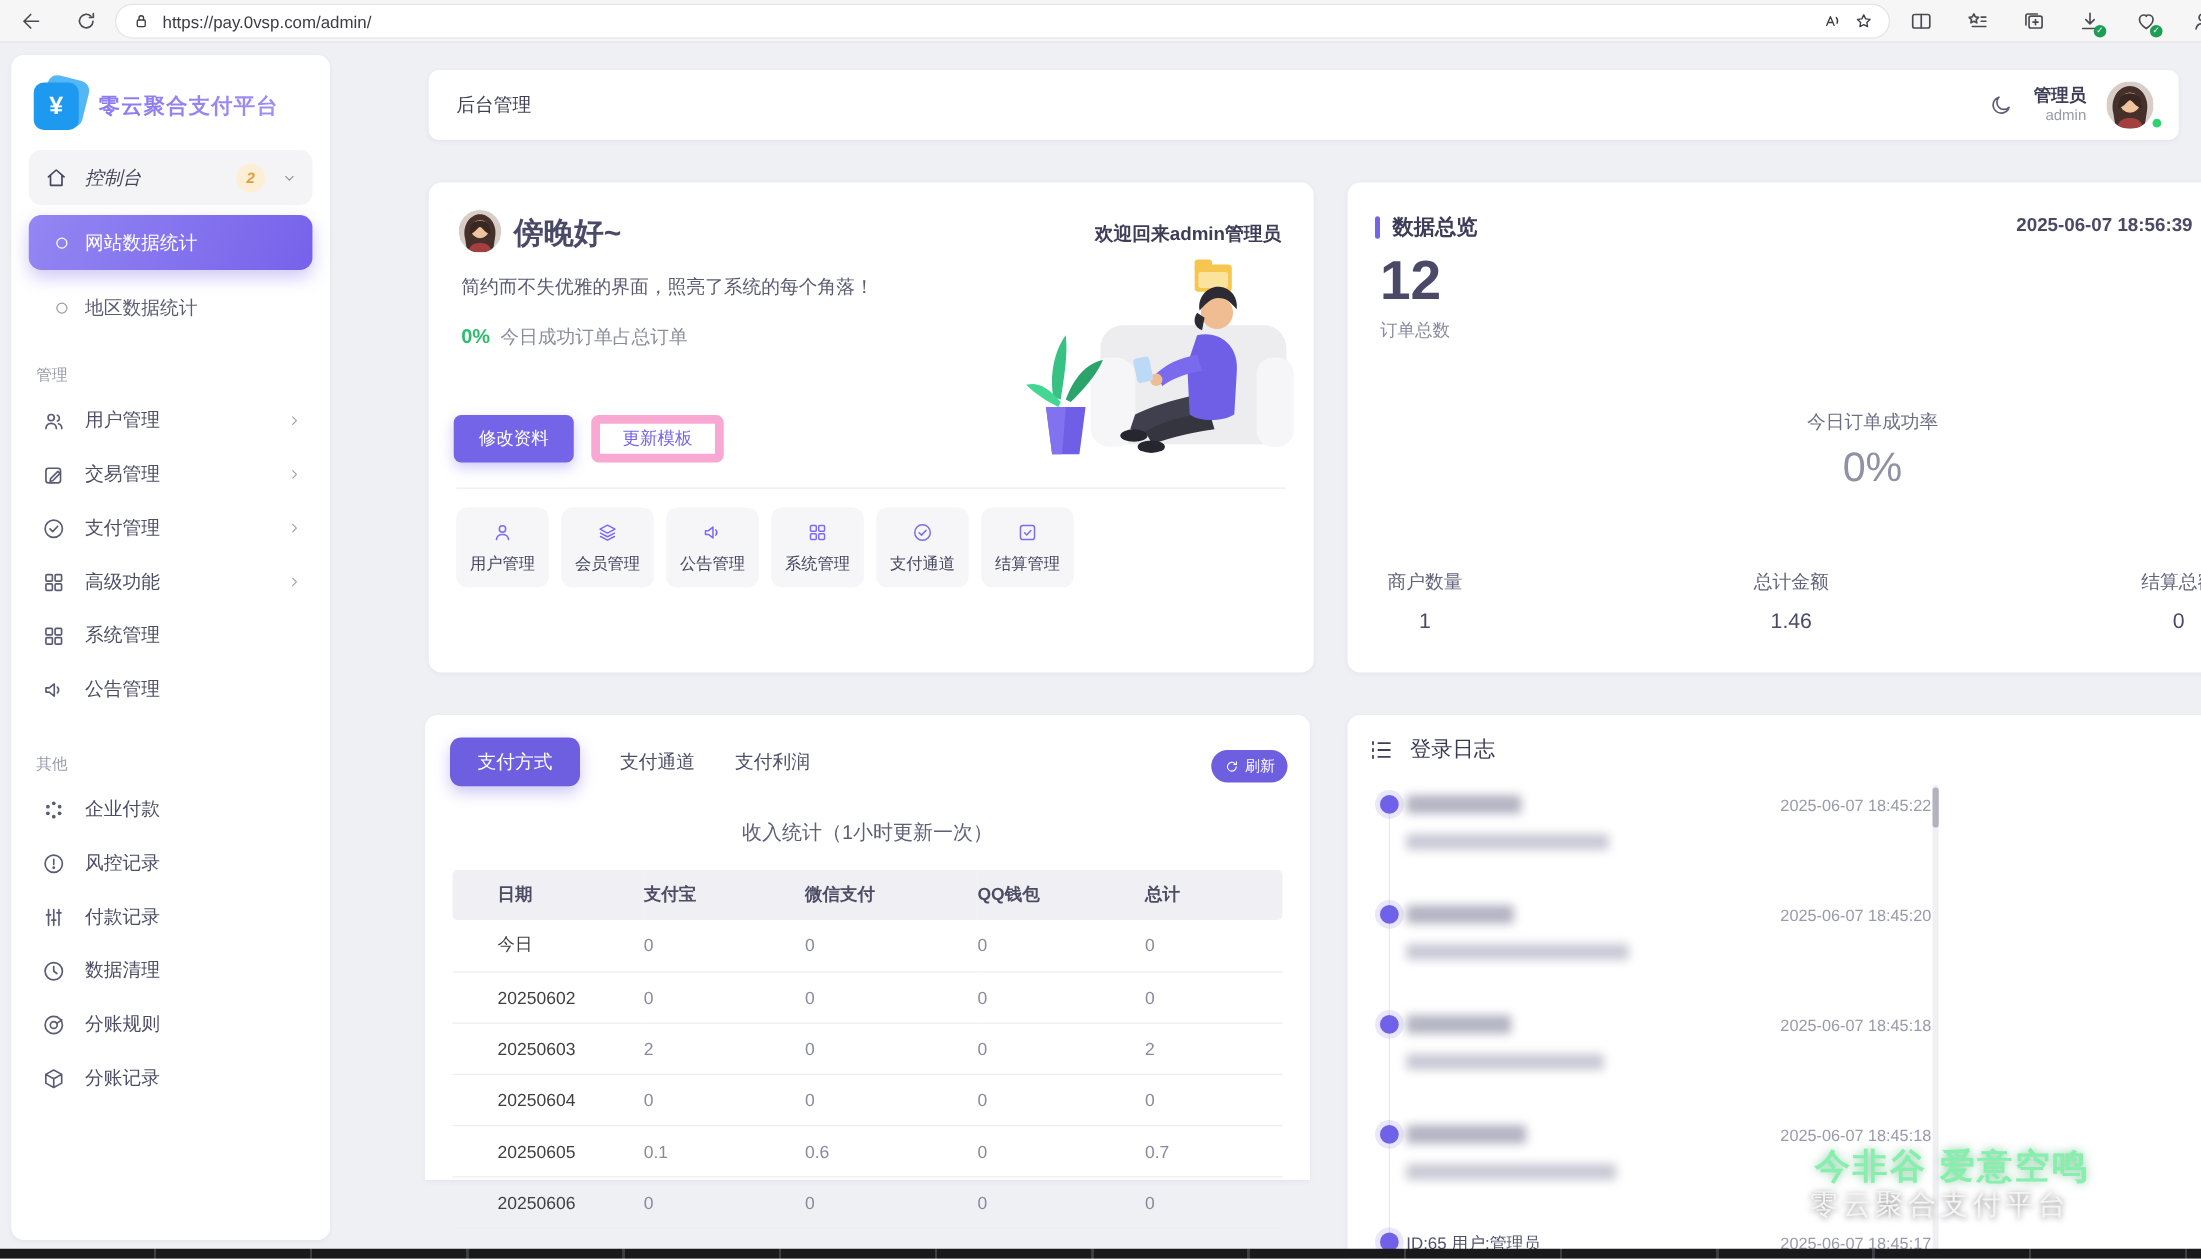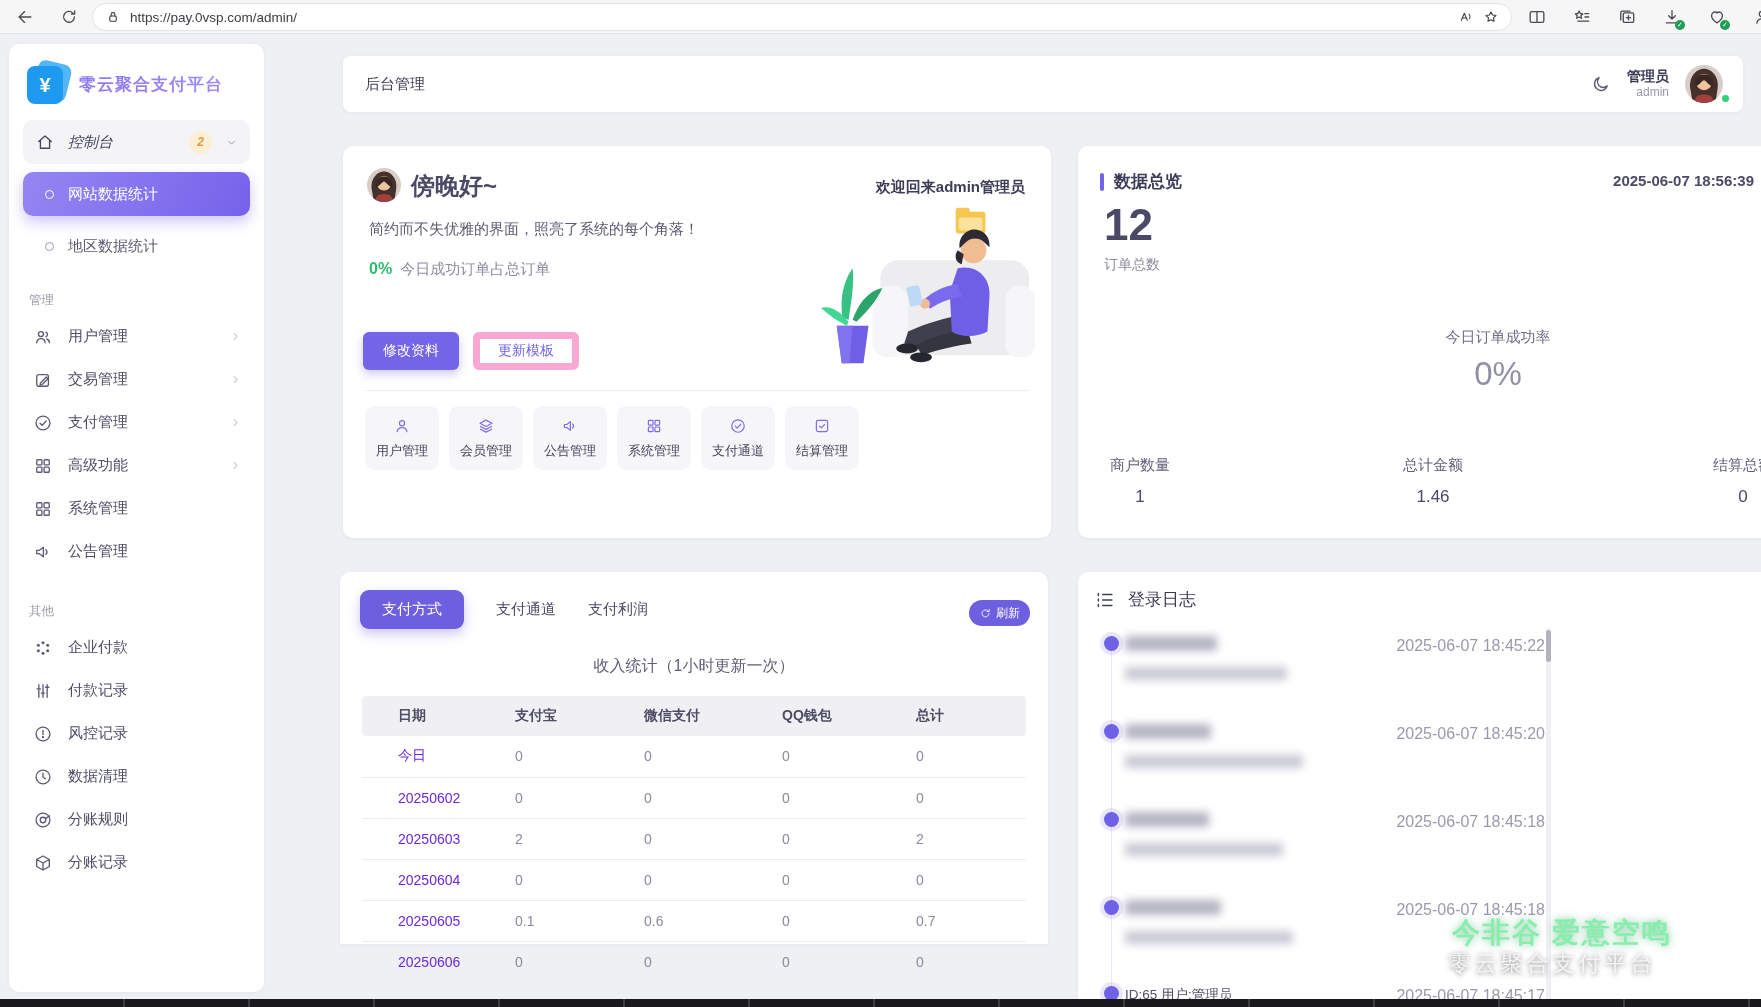--- a/index.html
+++ b/index.html
@@ -124,38 +124,38 @@
   .pay-heading { position:absolute; left:0; right:0; top:84px; text-align:center;
                  font-size:16px; color:#5f5f76; }
   table.pay { position:absolute; left:22px; top:124px; width:664px; border-collapse:collapse;
               table-layout:fixed; font-size:14px; }
   table.pay col.c1{width:153px} table.pay col.c2{width:129px} table.pay col.c3{width:138px}
   table.pay col.c4{width:134px} table.pay col.c5{width:110px}
   table.pay thead td { background:#f0f0f4; height:40px; color:#4c4c64; font-weight:bold; }
   table.pay td { text-align:left; padding-left:0; }
   table.pay td:first-child { padding-left:36px; }
   table.pay tbody td { height:41px; border-bottom:1px solid #ededf1; color:#8a8a9e; }
-  table.pay tbody td:first-child { color:#6d28d9; }
+  table.pay tbody td:first-child { color:#404040; }
   table.pay thead td:first-child { border-radius:4px 0 0 4px; }
   table.pay thead td:last-child { border-radius:0 4px 4px 0; }
 
   
   .logcard { left:1078px; top:572px; width:700px; height:436px; border-radius:10px 10px 0 0; }
   .log-title { position:absolute; left:16px; top:16px; display:flex; align-items:center; gap:12px;
                font-size:17px; font-weight:normal; color:#3a3a55; }
   .log-title .ic { color:#3f3f5a; width:22px; height:22px; }
   .timeline { position:absolute; left:33px; top:72px; bottom:0; width:1px; background:#e9e9f4; }
   .log-entry { position:absolute; left:0; width:476px; height:88px; }
   .log-dot { position:absolute; left:26px; top:2px; width:15px; height:15px; border-radius:50%;
              background:#6f61e8; box-shadow:0 0 0 4px rgba(111,97,232,.15); }
   .blur1 { position:absolute; left:47px; top:2px; height:15px; border-radius:2px;
            background:#b4b4c3; filter:blur(4px); }
   .blur2 { position:absolute; left:47px; top:33px; height:13px; border-radius:2px;
            background:#c9c9d6; filter:blur(4px); }
-  .log-time { position:absolute; right:9px; top:3px; font-size:16px; color:#9a9aac; }
+  .log-time { position:absolute; right:9px; top:3px; font-size:13px; color:#9a9aac; }
   .log-last-text { font-size:13.5px; color:#50506a; position:absolute; left:47px; top:2px; white-space:nowrap; }
   .scrollbar { position:absolute; left:468px; top:56px; bottom:6px; width:5px;
                background:#f0f0f4; border-radius:3px; }
   .scroll-thumb { position:absolute; left:0; top:2px; width:5px; height:32px;
                   background:#b3b3c0; border-radius:3px; }
 
   
   .wm1 { position:absolute; left:1452px; top:914px; font-size:28px; font-weight:bold;
          color:#86efac; letter-spacing:2px; text-shadow:0 0 8px rgba(46,160,92,.55); z-index:30;text-align:right; }
   .wm2 { position:absolute; left:1448px; top:948px; font-size:23px; color:#f4f4f4;
@@ -442,29 +442,29 @@
 
   <div class="sec-label" style="margin-top:30px">其他</div>
   <div class="nav-item">
     <svg class="ic">
         <use href="#i-dots"></use>
       </svg>
     <span class="lbl">企业付款</span>
   </div>
   <div class="nav-item">
     <svg class="ic">
+        <use href="#i-alert"></use>
+      </svg>
+    <span class="lbl">风控记录</span>
+  </div>
+  <div class="nav-item">
+    <svg class="ic">
         <use href="#i-sliders"></use>
       </svg>
     <span class="lbl">付款记录</span>
-  </div>
-  <div class="nav-item">
-    <svg class="ic">
-        <use href="#i-alert"></use>
-      </svg>
-    <span class="lbl">风控记录</span>
   </div>
   <div class="nav-item">
     <svg class="ic">
         <use href="#i-clock"></use>
       </svg>
     <span class="lbl">数据清理</span>
   </div>
   <div class="nav-item">
     <svg class="ic">
         <use href="#i-target"></use>

